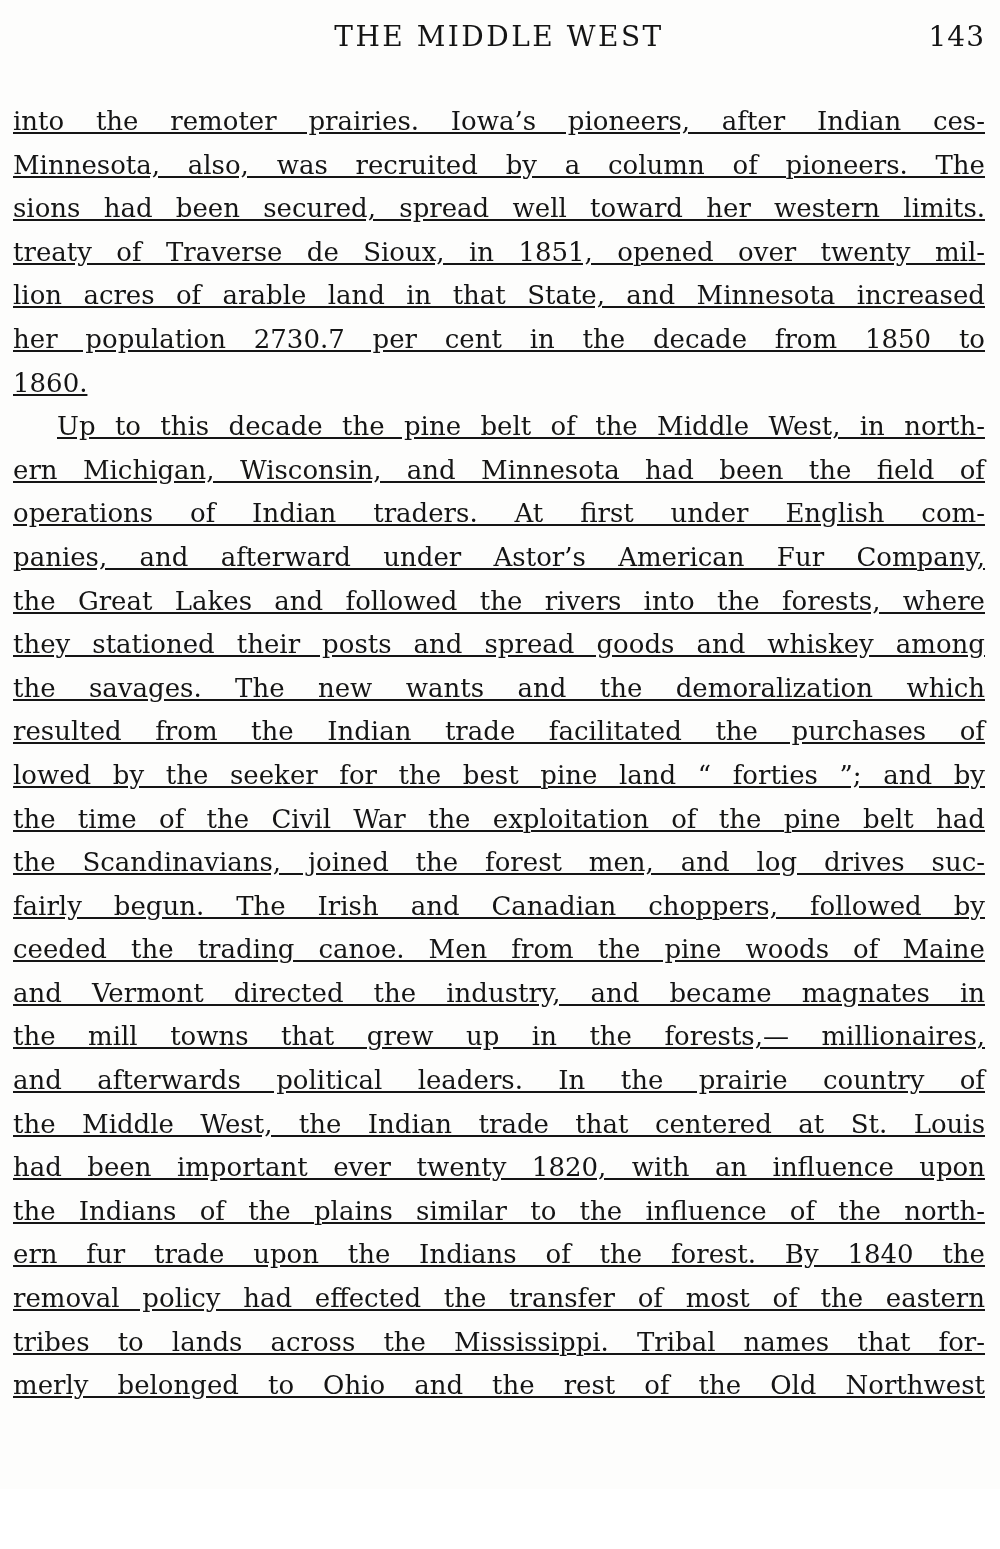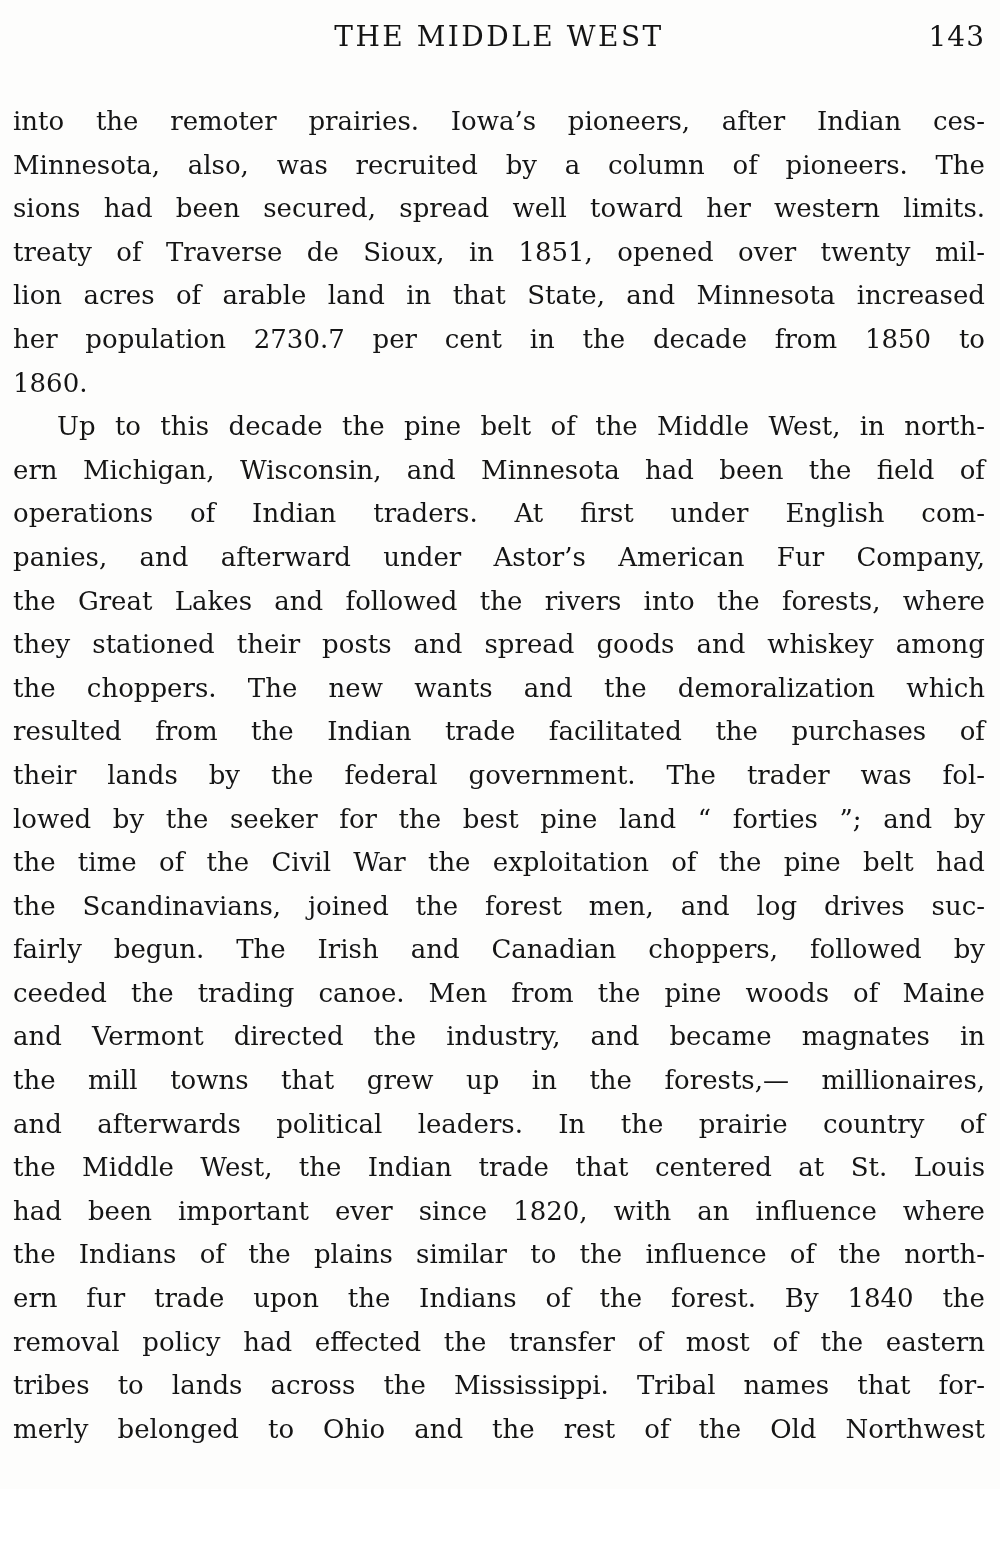--- a/index.html
+++ b/index.html
@@ -39,20 +39,21 @@
   }
   .body {
     margin: 47px 15px 0 13px;
   }
   .line {
     font-size: 26px;
     line-height: 43.6px;
     height: 43.6px;
     text-align: justify;
     text-align-last: justify;
+    text-decoration: underline;
     -moz-text-align-last: justify;
   }
   .line.flush {
     text-align-last: left;
     -moz-text-align-last: left;
   }
   .line.indent {
     text-indent: 44px;
   }
 </style>
@@ -79,33 +80,32 @@
       <div class="line flush">1860.</div>
     </div>
 
     <div class="paragraph">
       <div class="line indent">Up to this decade the pine belt of the Middle West, in north-</div>
       <div class="line">ern Michigan, Wisconsin, and Minnesota had been the field of</div>
       <div class="line">operations of Indian traders. At first under English com-</div>
       <div class="line">panies, and afterward under Astor’s American Fur Company,</div>
       <div class="line">the Great Lakes and followed the rivers into the forests, where</div>
       <div class="line">they stationed their posts and spread goods and whiskey among</div>
-      <div class="line">the choppers. The new wants and the demoralization which</div>
+      <div class="line">the savages. The new wants and the demoralization which</div>
       <div class="line">resulted from the Indian trade facilitated the purchases of</div>
-      <div class="line">their lands by the federal government. The trader was fol-</div>
       <div class="line">lowed by the seeker for the best pine land “ forties ”; and by</div>
       <div class="line">the time of the Civil War the exploitation of the pine belt had</div>
       <div class="line">the Scandinavians, joined the forest men, and log drives suc-</div>
       <div class="line">fairly begun. The Irish and Canadian choppers, followed by</div>
       <div class="line">ceeded the trading canoe. Men from the pine woods of Maine</div>
       <div class="line">and Vermont directed the industry, and became magnates in</div>
       <div class="line">the mill towns that grew up in the forests,— millionaires,</div>
       <div class="line">and afterwards political leaders. In the prairie country of</div>
       <div class="line">the Middle West, the Indian trade that centered at St. Louis</div>
-      <div class="line">had been important ever since 1820, with an influence where</div>
+      <div class="line">had been important ever twenty 1820, with an influence upon</div>
       <div class="line">the Indians of the plains similar to the influence of the north-</div>
       <div class="line">ern fur trade upon the Indians of the forest. By 1840 the</div>
       <div class="line">removal policy had effected the transfer of most of the eastern</div>
       <div class="line">tribes to lands across the Mississippi. Tribal names that for-</div>
       <div class="line">merly belonged to Ohio and the rest of the Old Northwest</div>
     </div>
 
   </div>
 </div>
 

